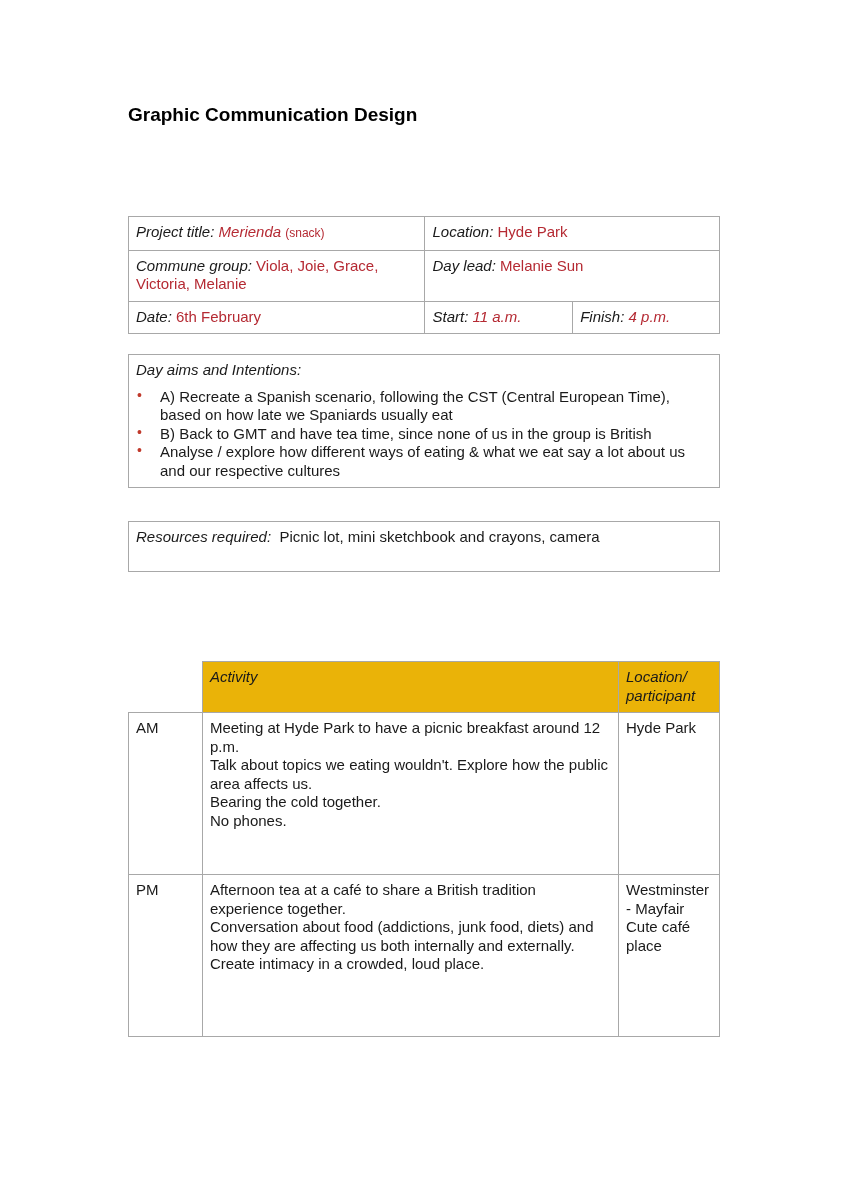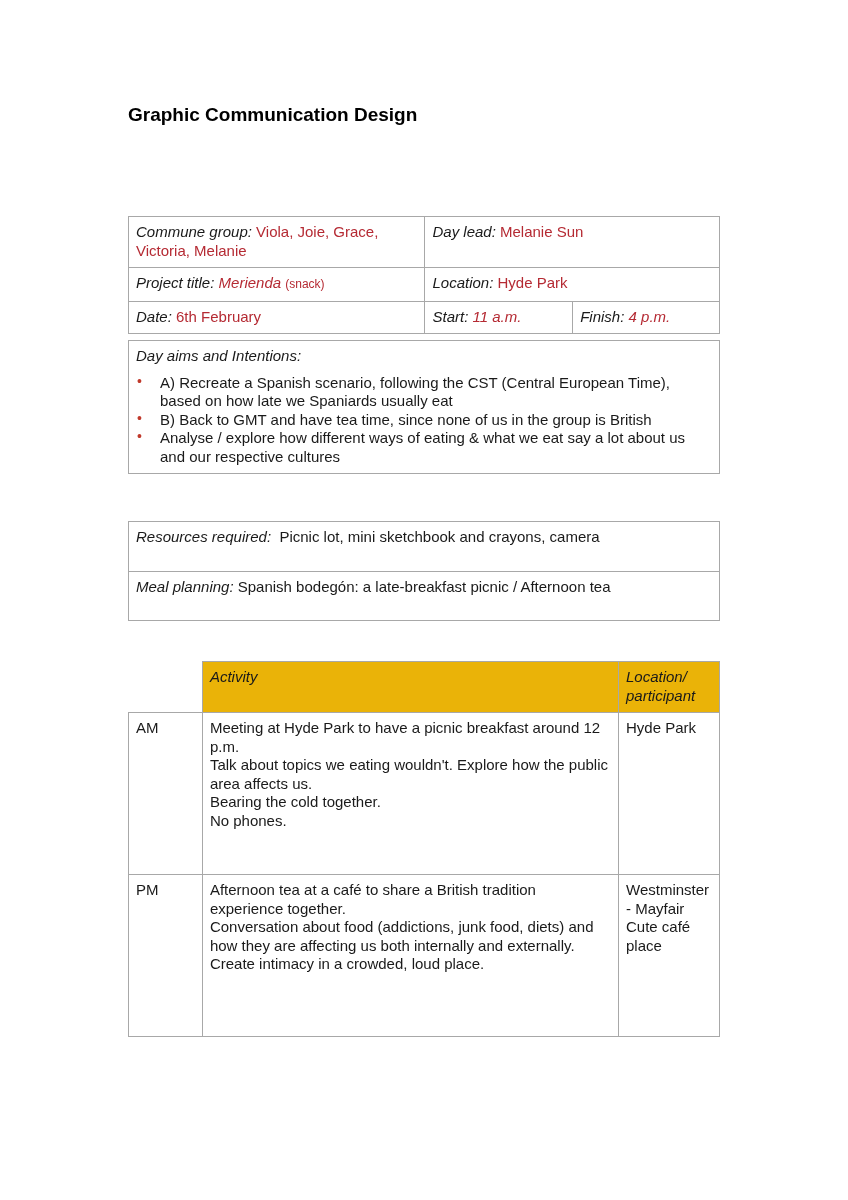--- a/index.html
+++ b/index.html
@@ -8,21 +8,21 @@
   .title-block { position: absolute; left: 128px; top: 103px; }
   .title-main { font-size: 19px; font-weight: bold; color: #000000; line-height: 24px; }
   .title-sub { font-size: 19px; color: #b52a33; line-height: 24px; }
 
   table { border-collapse: collapse; position: absolute; left: 128px; width: 592px; font-size: 15px; line-height: 18.5px; }
   td { border: 1px solid #a8a8a8; vertical-align: top; padding: 6px 7px 7px 7px; }
   .lbl { font-style: italic; }
   .small { font-size: 12px; }
 
   #info-table { top: 216px; }
-  #aims-table { top: 340px; }
+  #aims-table { top: 354px; }
   #res-table { top: 521px; }
   #sched-table { top: 661px; }
 
   ul.aims { margin: 8px 0 0 0; padding: 0; list-style: none; }
   ul.aims li { position: relative; padding-left: 24px; }
   ul.aims li .bullet { position: absolute; left: 1px; top: -2px; color: #c0392b; font-size: 14px; }
 
   .hdr td.blank { border: none; border-bottom: 1px solid #a8a8a8; }
   .hdr td.head { background: #eab308; font-style: italic; }
 </style>
@@ -33,39 +33,39 @@
   <div class="title-main">Graphic Communication Design</div>
 </div>
 
 <table id="info-table">
   <colgroup>
       <col style="width:297px">
       <col style="width:148px">
       <col style="width:147px">
     </colgroup>
   <tbody>
-      <tr style="height:50px">
-    <td>
-      <span class="lbl">Commune group:</span>
-      <span class="red">Viola, Joie, Grace, Victoria, Melanie</span>
-    </td>
-    <td colspan="2">
-      <span class="lbl">Day lead:</span>
-      <span class="red">Melanie Sun</span>
-    </td>
-  </tr>
-  <tr>
+      <tr>
     <td>
       <span class="lbl">Project title:</span>
       <span class="red lbl">Merienda</span>
       <span class="red small">(snack)</span>
     </td>
     <td colspan="2">
       <span class="lbl">Location:</span>
       <span class="red">Hyde Park</span>
+    </td>
+  </tr>
+  <tr style="height:50px">
+    <td>
+      <span class="lbl">Commune group:</span>
+      <span class="red">Viola, Joie, Grace, Victoria, Melanie</span>
+    </td>
+    <td colspan="2">
+      <span class="lbl">Day lead:</span>
+      <span class="red">Melanie Sun</span>
     </td>
   </tr>
   <tr>
     <td>
       <span class="lbl">Date:</span>
       <span class="red">6th February</span>
     </td>
     <td>
       <span class="lbl">Start:</span>
       <span class="red lbl">11 a.m.</span>
@@ -92,26 +92,20 @@
   </tr>
 </tbody>
   </table>
 
 <table id="res-table">
   <tbody>
       <tr style="height:50px">
     <td>
       <span class="lbl">Resources required:</span>&nbsp;
       <span>Picnic lot, mini sketchbook and crayons, camera</span>
-    </td>
-  </tr>
-  <tr style="height:49px">
-    <td>
-      <span class="lbl">Meal planning:</span>
-      <span>Spanish bodegón: a late-breakfast picnic / Afternoon tea</span>
     </td>
   </tr>
 </tbody>
   </table>
 
 <table id="sched-table">
   <colgroup>
       <col style="width:74px">
       <col style="width:417px">
       <col style="width:101px">

